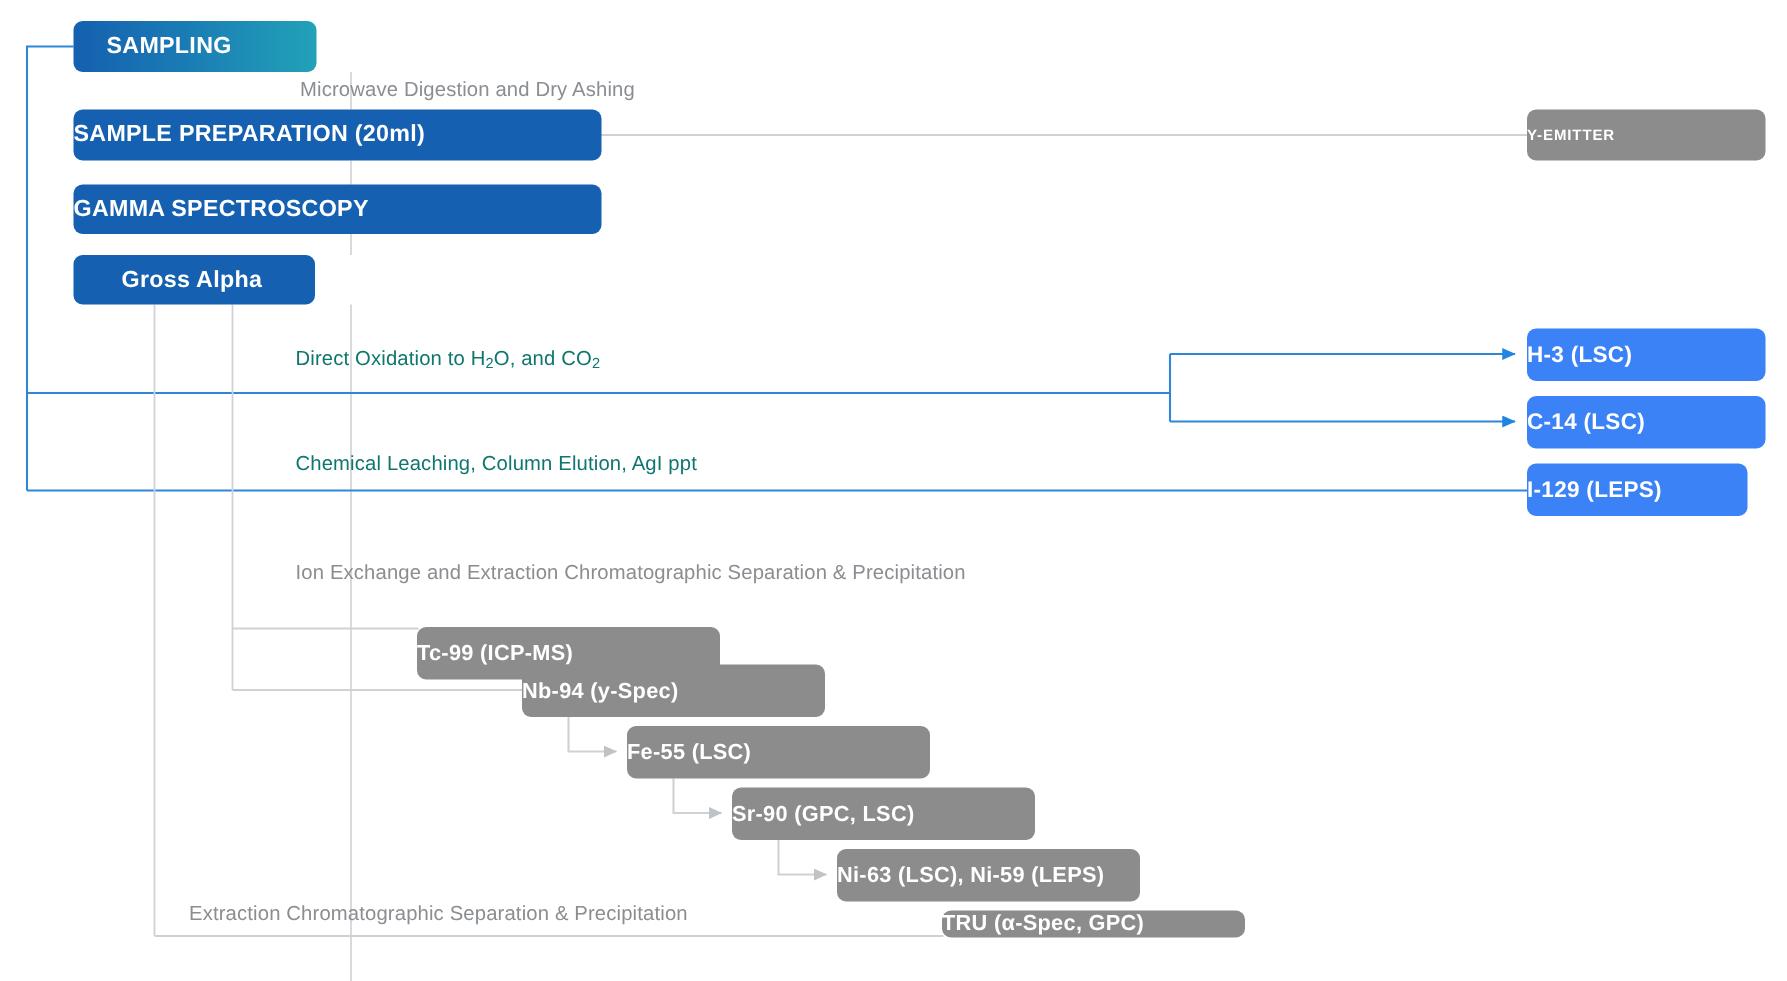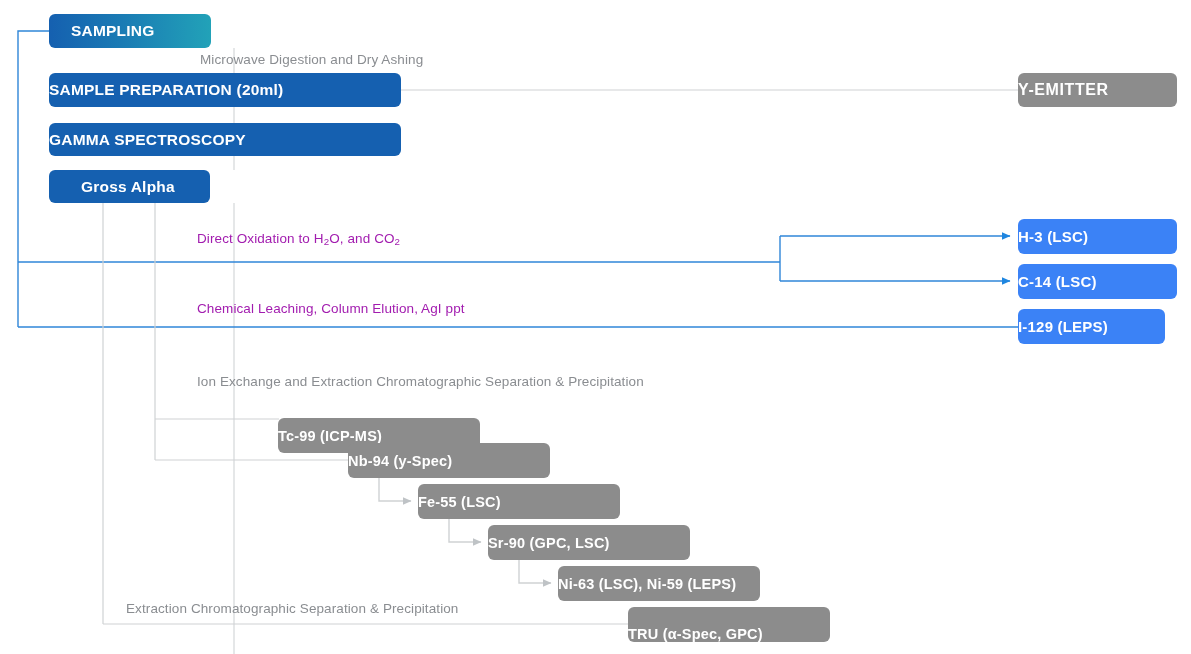--- a/index.html
+++ b/index.html
@@ -68,33 +68,33 @@
   
   .n-grey {
     background: #8c8c8c;
     font-weight: bold;
     font-size: 14.5px;
     justify-content: center;
   }
   .n-grey-emitter {
     background: #8c8c8c;
     font-weight: bold;
-    font-size: 16px;
+    font-size: 10px;
     justify-content: center;
     letter-spacing: 0.6px;
   }
   
   .ann {
     position: absolute;
     white-space: nowrap;
     font-size: 13.5px;
     letter-spacing: 0.1px;
   }
   .ann-grey { color: #8a8d91; }
-  .ann-blue { color: #a21caf; }
+  .ann-blue { color: #0f766e; }
   sub {
     font-size: 0.72em;
     vertical-align: -0.22em;
   }
 </style>
 </head>
 <body>
 
 <div id="canvas">
 
@@ -213,17 +213,17 @@
   </div>
 
   <div class="node n-grey" style="left:488px; top:525px; width:202px; height:35px;">
     <span class="node-label">Sr-90 (GPC, LSC)</span>
   </div>
 
   <div class="node n-grey" style="left:558px; top:566px; width:202px; height:35px;">
     <span class="node-label">Ni-63 (LSC), Ni-59 (LEPS)</span>
   </div>
 
-  <div class="node n-grey" style="left:628px; top:607px; width:202px; height:35px;align-items:flex-end;">
+  <div class="node n-grey" style="left:628px; top:607px; width:202px; height:18px;">
     <span class="node-label">TRU (α-Spec, GPC)</span>
   </div>
 
 </div>
 
 </body></html>

